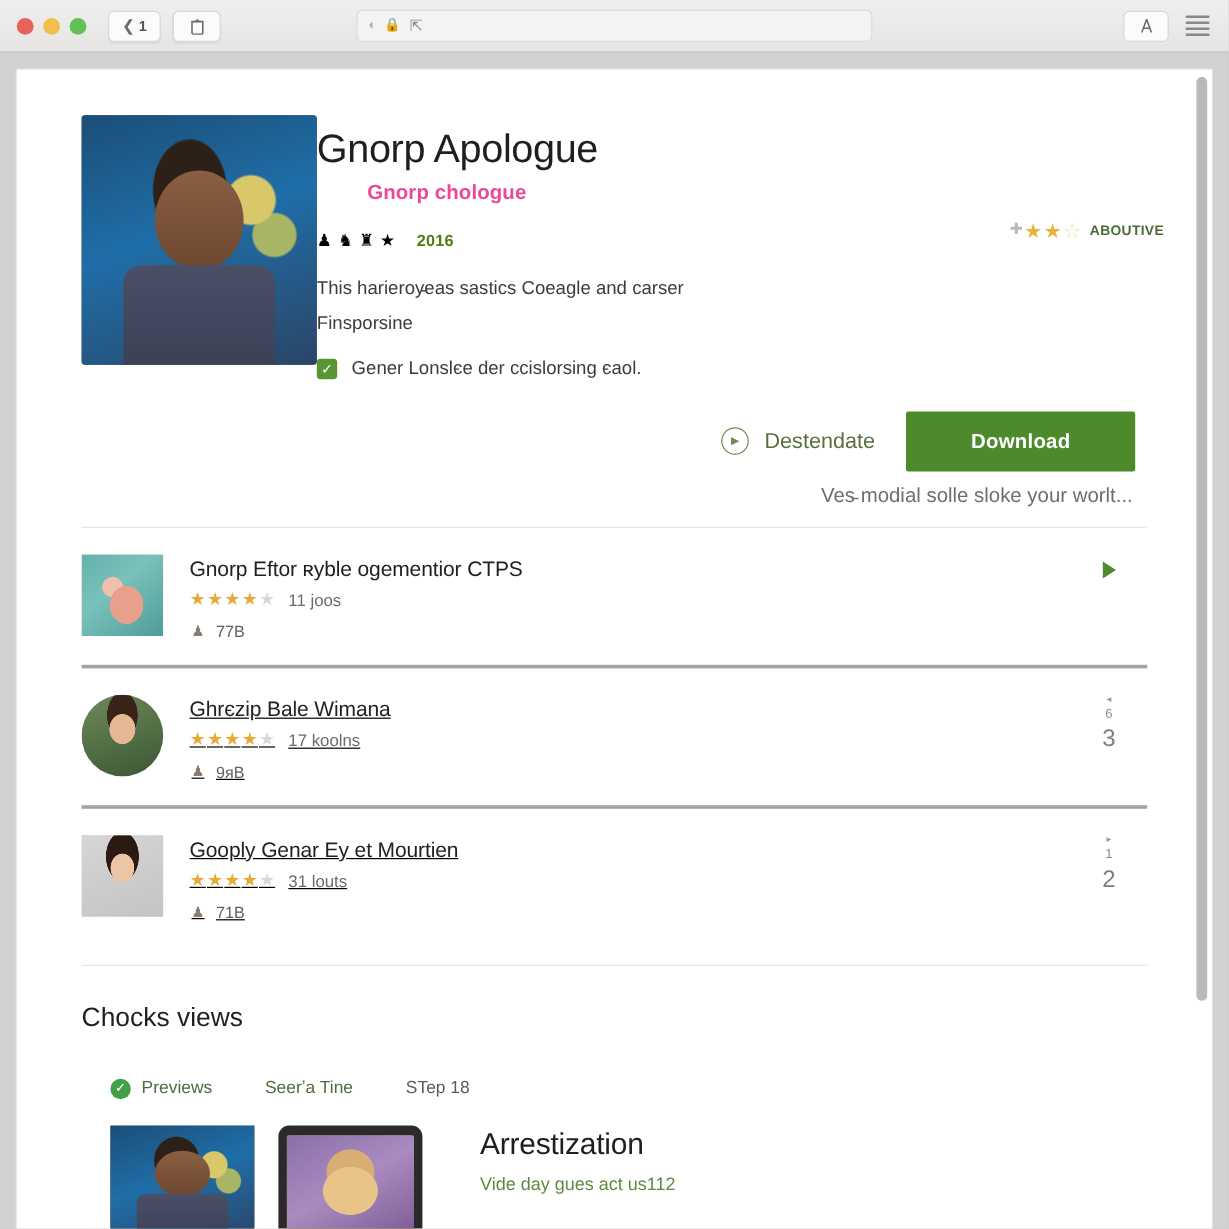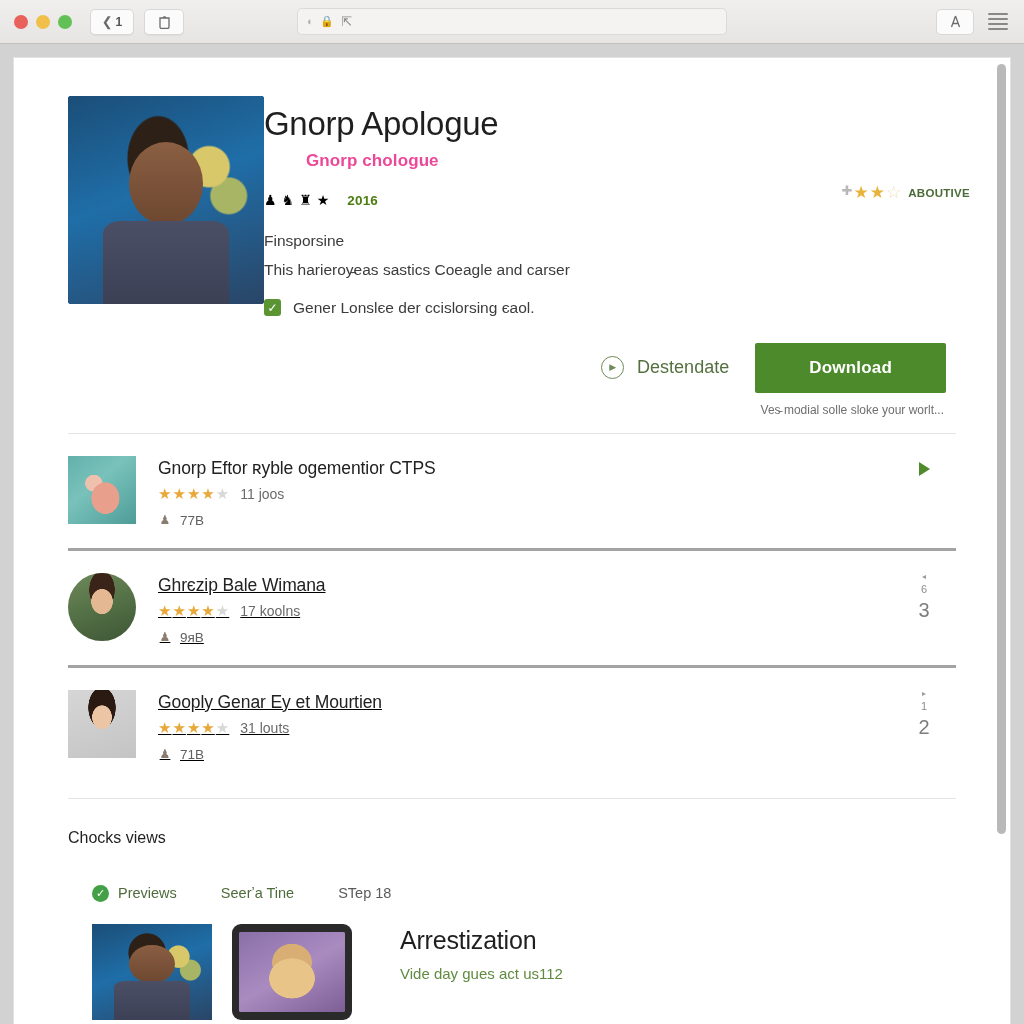--- a/index.html
+++ b/index.html
@@ -279,21 +279,21 @@
     font-weight: 700;
     padding: 15px 54px;
     border: none;
     border-radius: 2px;
     letter-spacing: .2px;
     cursor: pointer;
     font-family: "Liberation Sans", sans-serif;
   }
   .action-note {
     text-align: right;
-    font-size: 12px;
+    font-size: 17px;
     color: #6e6e6e;
     margin-top: 10px;
     padding-right: 26px;
   }
 
   .divider {
     height: 1px;
     background: #e4e4e4;
     margin: 16px 14px 0 14px;
   }
@@ -362,21 +362,21 @@
     border-bottom: 7px solid transparent;
     margin-top: 6px;
   }
   .mini-caret { font-size: 8px; color: #9a9a9a; line-height: 1; }
   .mini-num   { font-size: 11px; color: #8d8d8d; line-height: 1.5; }
   .big-num    { font-size: 20px; color: #7d7d7d; line-height: 1.3; }
 
   
   .section { padding: 30px 14px 0 14px; }
   .section-title {
-    font-size: 16px;
+    font-size: 22px;
     color: #1f1f1f;
     font-weight: 400;
   }
   .tabs {
     display: flex;
     align-items: center;
     gap: 44px;
     margin-top: 38px;
     padding-left: 24px;
   }
@@ -560,22 +560,22 @@
               <div class="rating-stars">
                 <span class="s-grey">✚</span>
                 <span class="s-full">★</span>
                 <span class="s-full">★</span>
                 <span class="s-empty">☆</span>
               </div>
               <div class="rating-label">ABOUTIVE</div>
             </div>
 
             <div class="desc">
+              <div>This harieroy̵eas sastics Coeagle and carser</div>
               <div>Finsporsine</div>
-              <div>This harieroy̵eas sastics Coeagle and carser</div>
             </div>
 
             <div class="feature-line">
               <span class="check-box">✓</span>
               <span class="feature-text">Gener Lonslєe der ccislorsing єaol.</span>
             </div>
 
           </div>
         </div>
 

